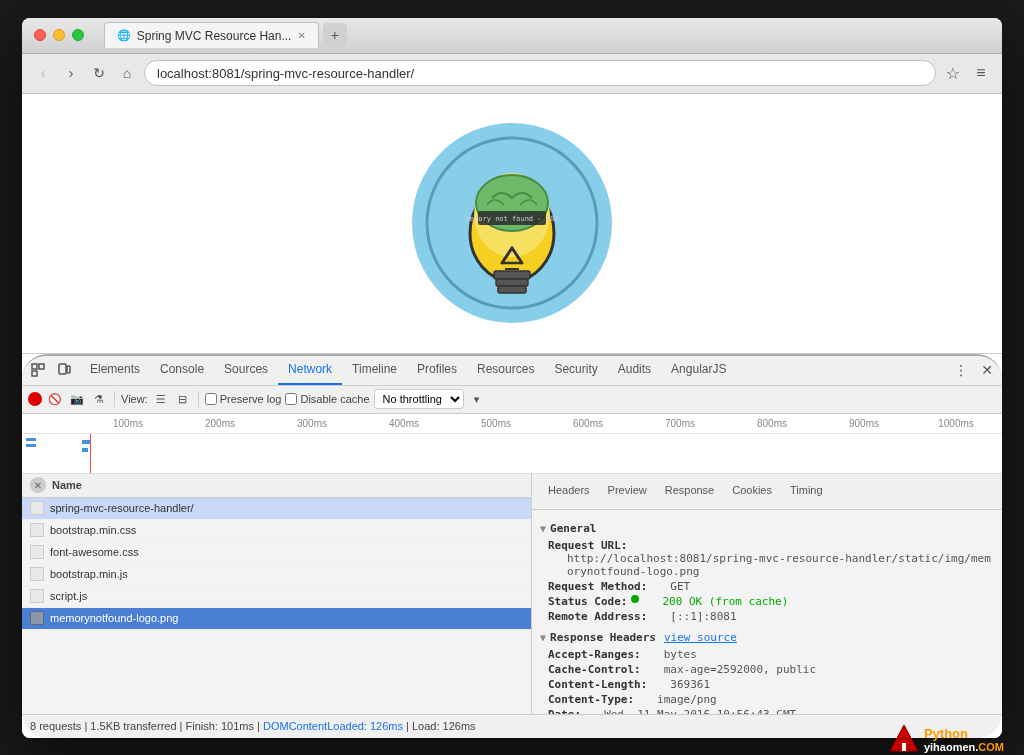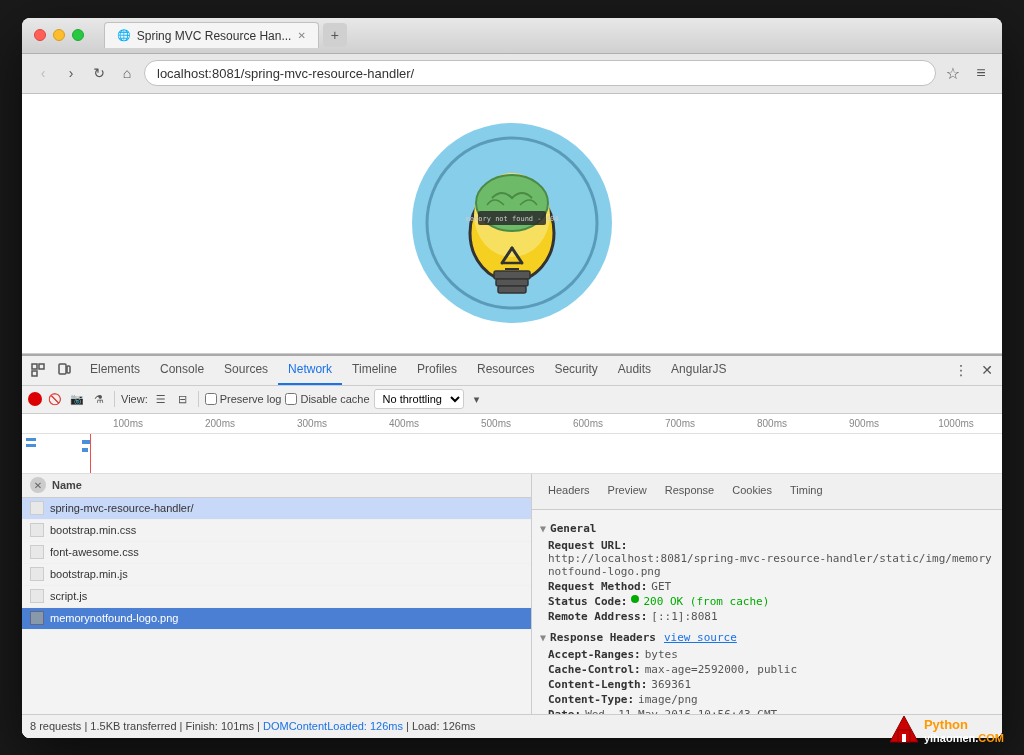--- a/index.html
+++ b/index.html
@@ -141,20 +141,21 @@
       height: 180px;
     }
     
     .devtools {
       flex: 1;
       display: flex;
       flex-direction: column;
       background: #f3f3f3;
       border-top: 2px solid #aaa;
       overflow: hidden;
+      border-radius: 25px;
     }
     
     .devtools-tabs {
       background: #f0f0f0;
       height: 30px;
       display: flex;
       align-items: center;
       border-bottom: 1px solid #ccc;
       padding: 0 4px;
       flex-shrink: 0;
@@ -368,21 +369,21 @@
     .detail-row {
       margin: 2px 0 2px 8px;
       display: flex;
       flex-wrap: wrap;
     }
     .detail-key {
       font-weight: bold;
       color: #333;
       margin-right: 4px;
     }
-    .detail-val { color: #555; }
+    .detail-val { color: #555; margin-left: 19px; }
     .detail-val.url { color: #555; word-break: break-all; }
     .detail-val.green { color: #0a0; }
     .link-btn {
       color: #1a73e8;
       cursor: pointer;
       text-decoration: underline;
       background: none;
       border: none;
       font-size: 11px;
       font-family: monospace;
@@ -397,21 +398,21 @@
       align-items: center;
       padding: 0 8px;
       font-size: 11px;
       color: #444;
       flex-shrink: 0;
     }
     .status-bar span.blue { color: #1a73e8; }
     
     .watermark {
       position: fixed;
-      bottom: 9px;
+      bottom: 0;
       right: 20px;
       display: flex;
       align-items: center;
       gap: 4px;
     }
     .wm-logo {
       width: 32px; height: 32px;
     }
     .wm-text {
       font-size: 14px;

